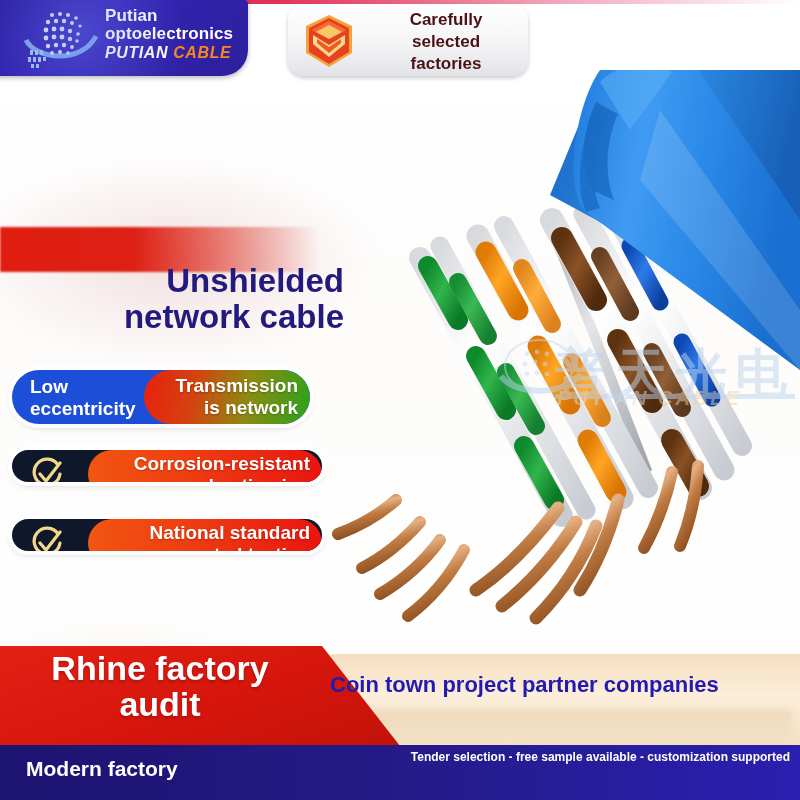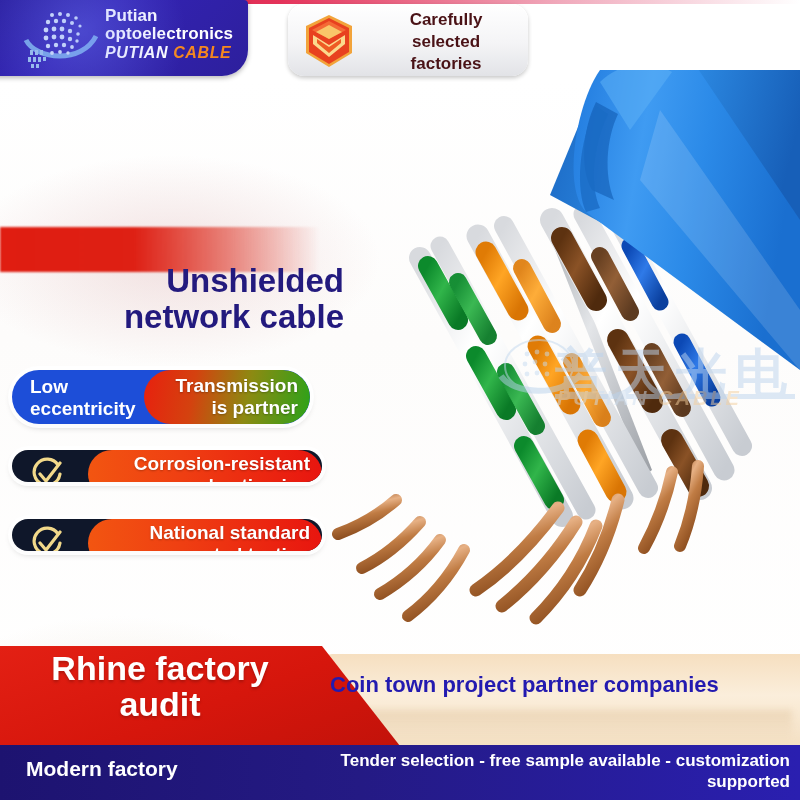--- a/index.html
+++ b/index.html
@@ -94,21 +94,21 @@
     border-top-left-radius:10px;}
   .cream-banner::after{content:"";position:absolute;left:14px;bottom:6px;right:8px;height:30px;
     background:linear-gradient(180deg,rgba(214,180,135,.32),rgba(214,180,135,0));filter:blur(3px);}
   .cream-txt{position:absolute;left:330px;top:672px;width:466px;text-align:left;
     color:#231ab0;font-size:22px;font-weight:700;}
 
   .navy-bar{position:absolute;left:0;top:745px;width:800px;height:55px;
     background:linear-gradient(90deg,#1d1370 0%,#241a84 45%,#2a1fb0 100%);}
   .navy-left{position:absolute;left:26px;top:757px;color:#fff;font-size:21px;font-weight:700;}
   .navy-right{position:absolute;right:10px;top:750px;width:500px;text-align:right;
-    color:#fff;font-size:17px;font-weight:700;line-height:1.25;}
+    color:#fff;font-size:12px;font-weight:700;line-height:1.25;}
 </style>
 </head>
 <body>
 
 <div id="stage">
 
   <div class="bg-wash"></div>
 
   <svg class="cable" viewBox="0 0 500 570">
     <defs>
@@ -328,21 +328,21 @@
 
   <div class="red-band"></div>
   <div class="title-sub" style="white-space:pre-line">Unshielded
 network cable</div>
 
   <div class="pill pill-1">
     <div class="right"></div>
     <div class="lt" style="white-space:pre-line">Low
 eccentricity</div>
     <div class="rt" style="white-space:pre-line">Transmission
-is partner</div>
+is network</div>
   </div>
 
   <div class="pill pill-2">
     <div class="right"></div>
     <svg class="chk" viewBox="0 0 34 34">
       <path d="M28,8 A13,13 0 1 0 30,17" fill="none" stroke="#f2d98a" stroke-width="3.2" stroke-linecap="round"></path>
       <path d="M10,17 L16,24 L30,6" fill="none" stroke="#f2d98a" stroke-width="3.2" stroke-linecap="round" stroke-linejoin="round"></path>
     </svg>
     <div class="rt" style="white-space:pre-line">Corrosion-resistant
 and anti-aging</div>

